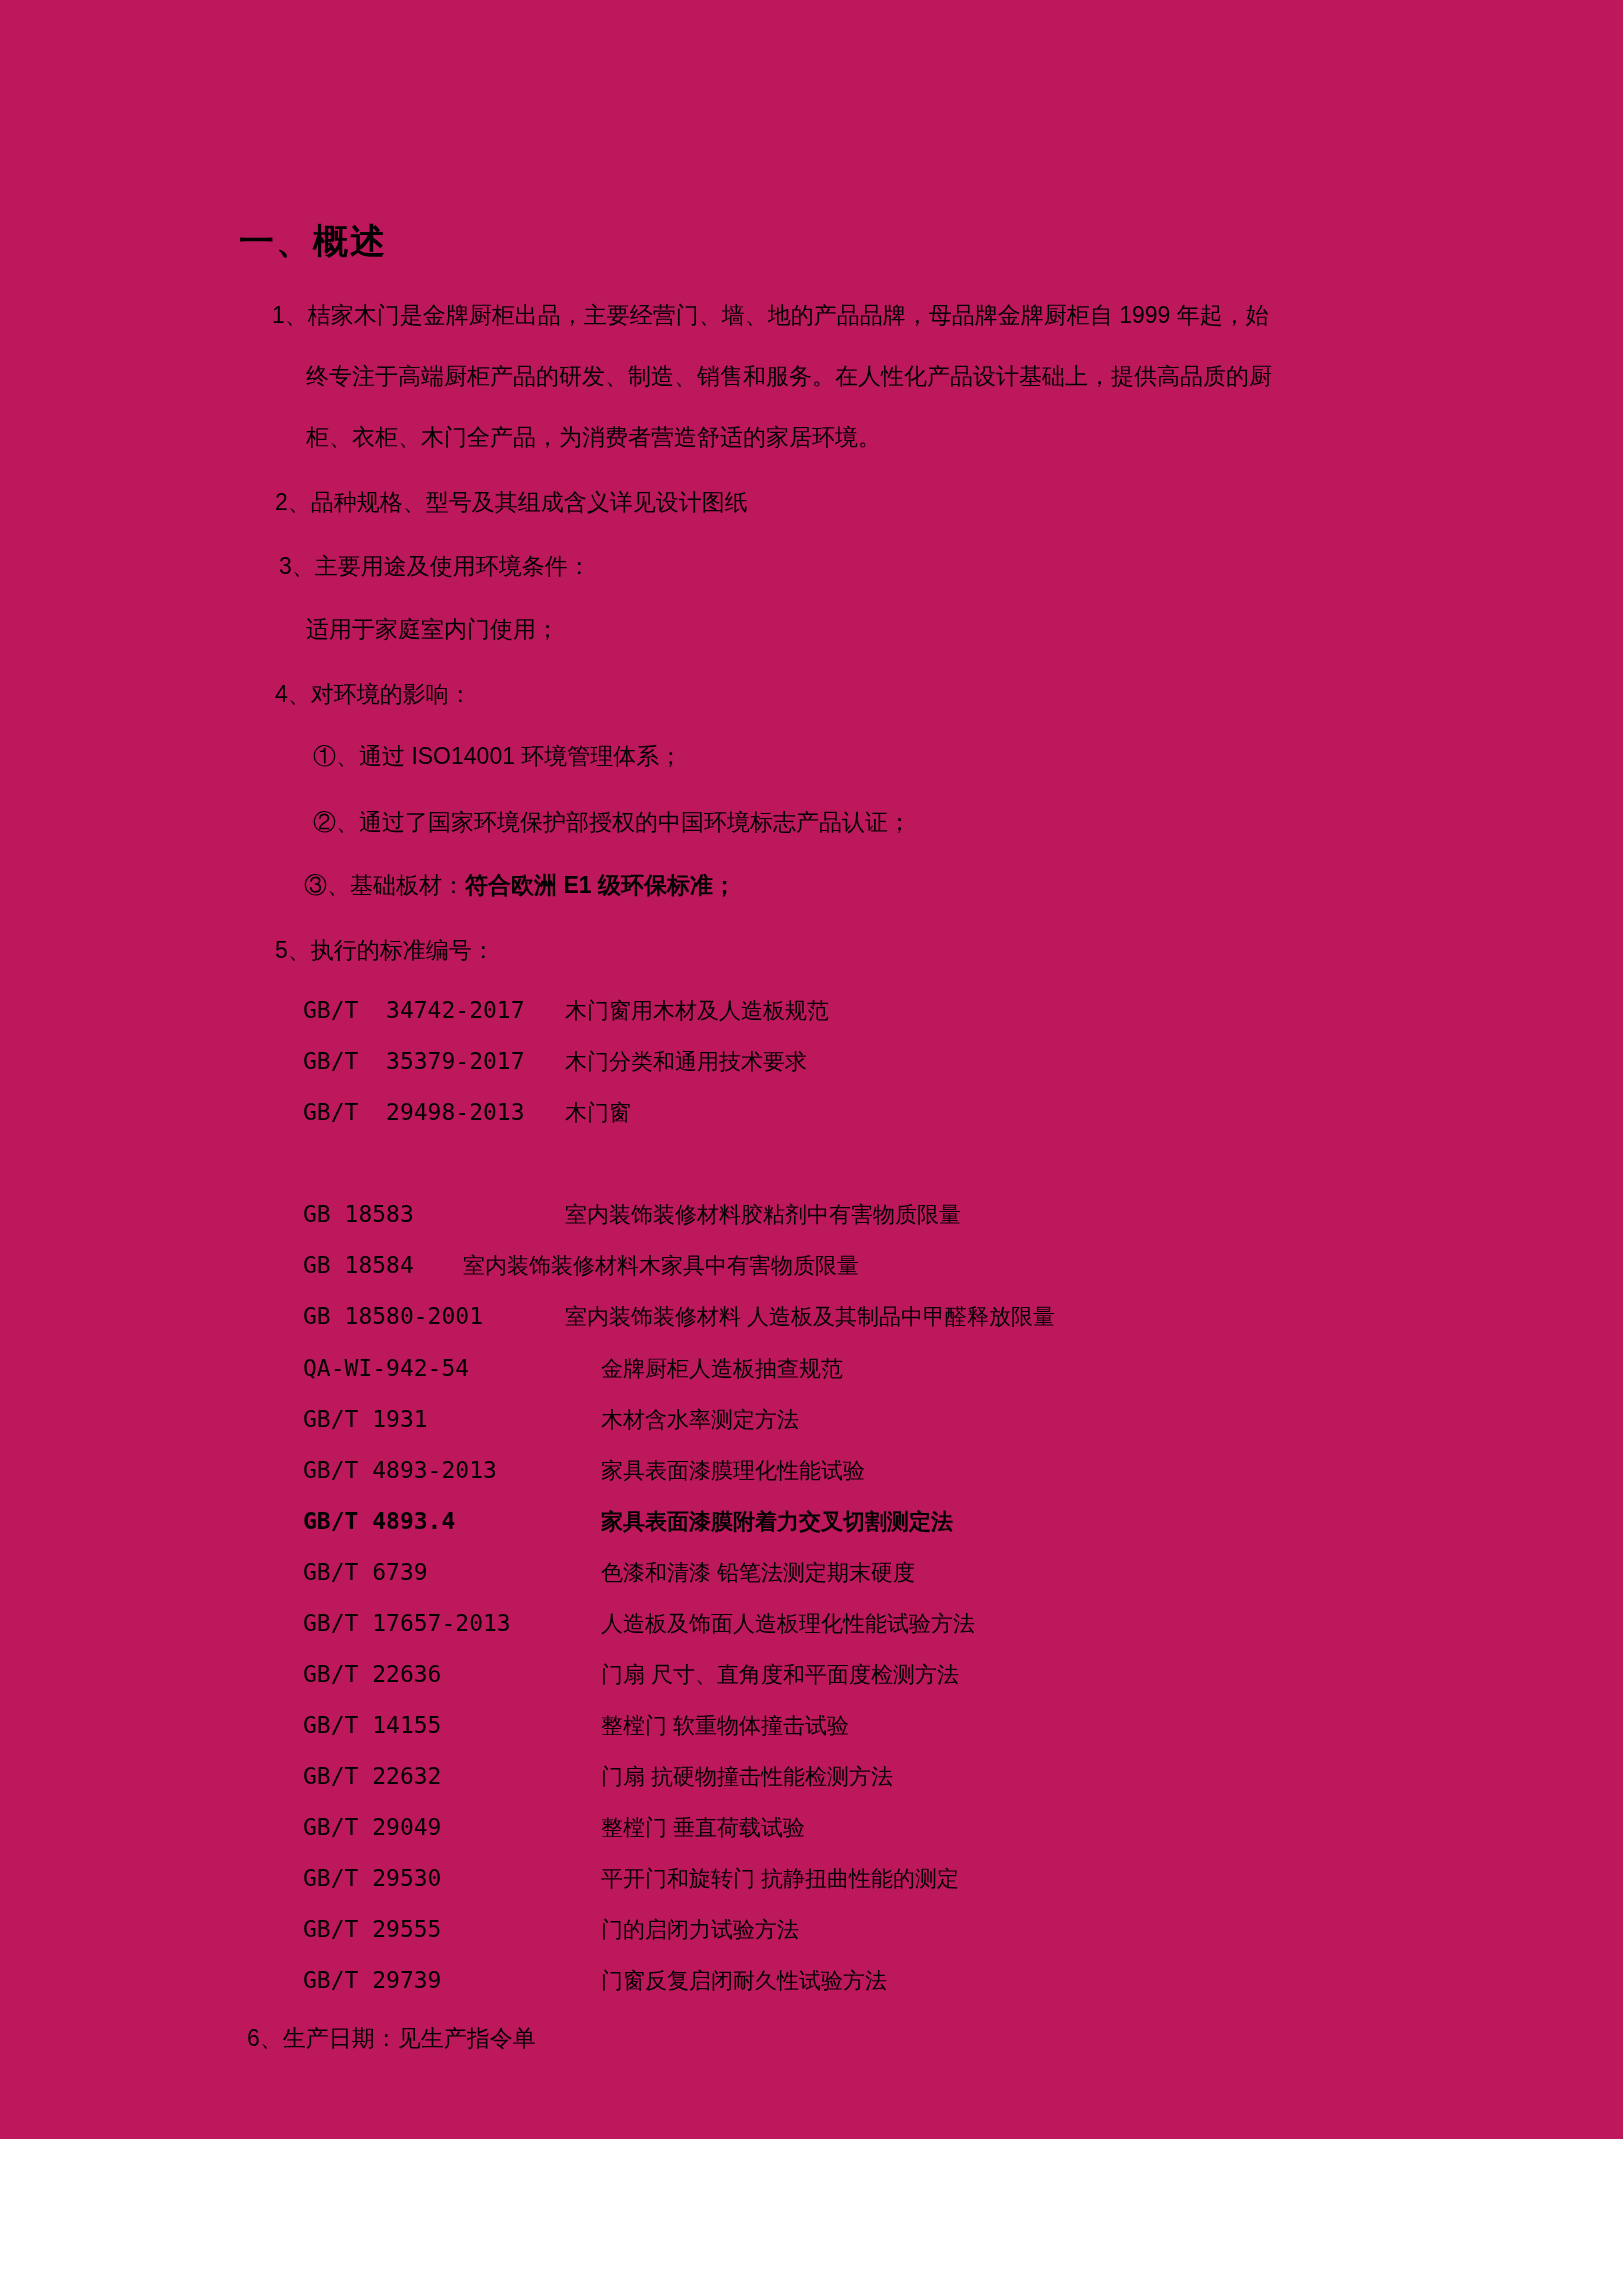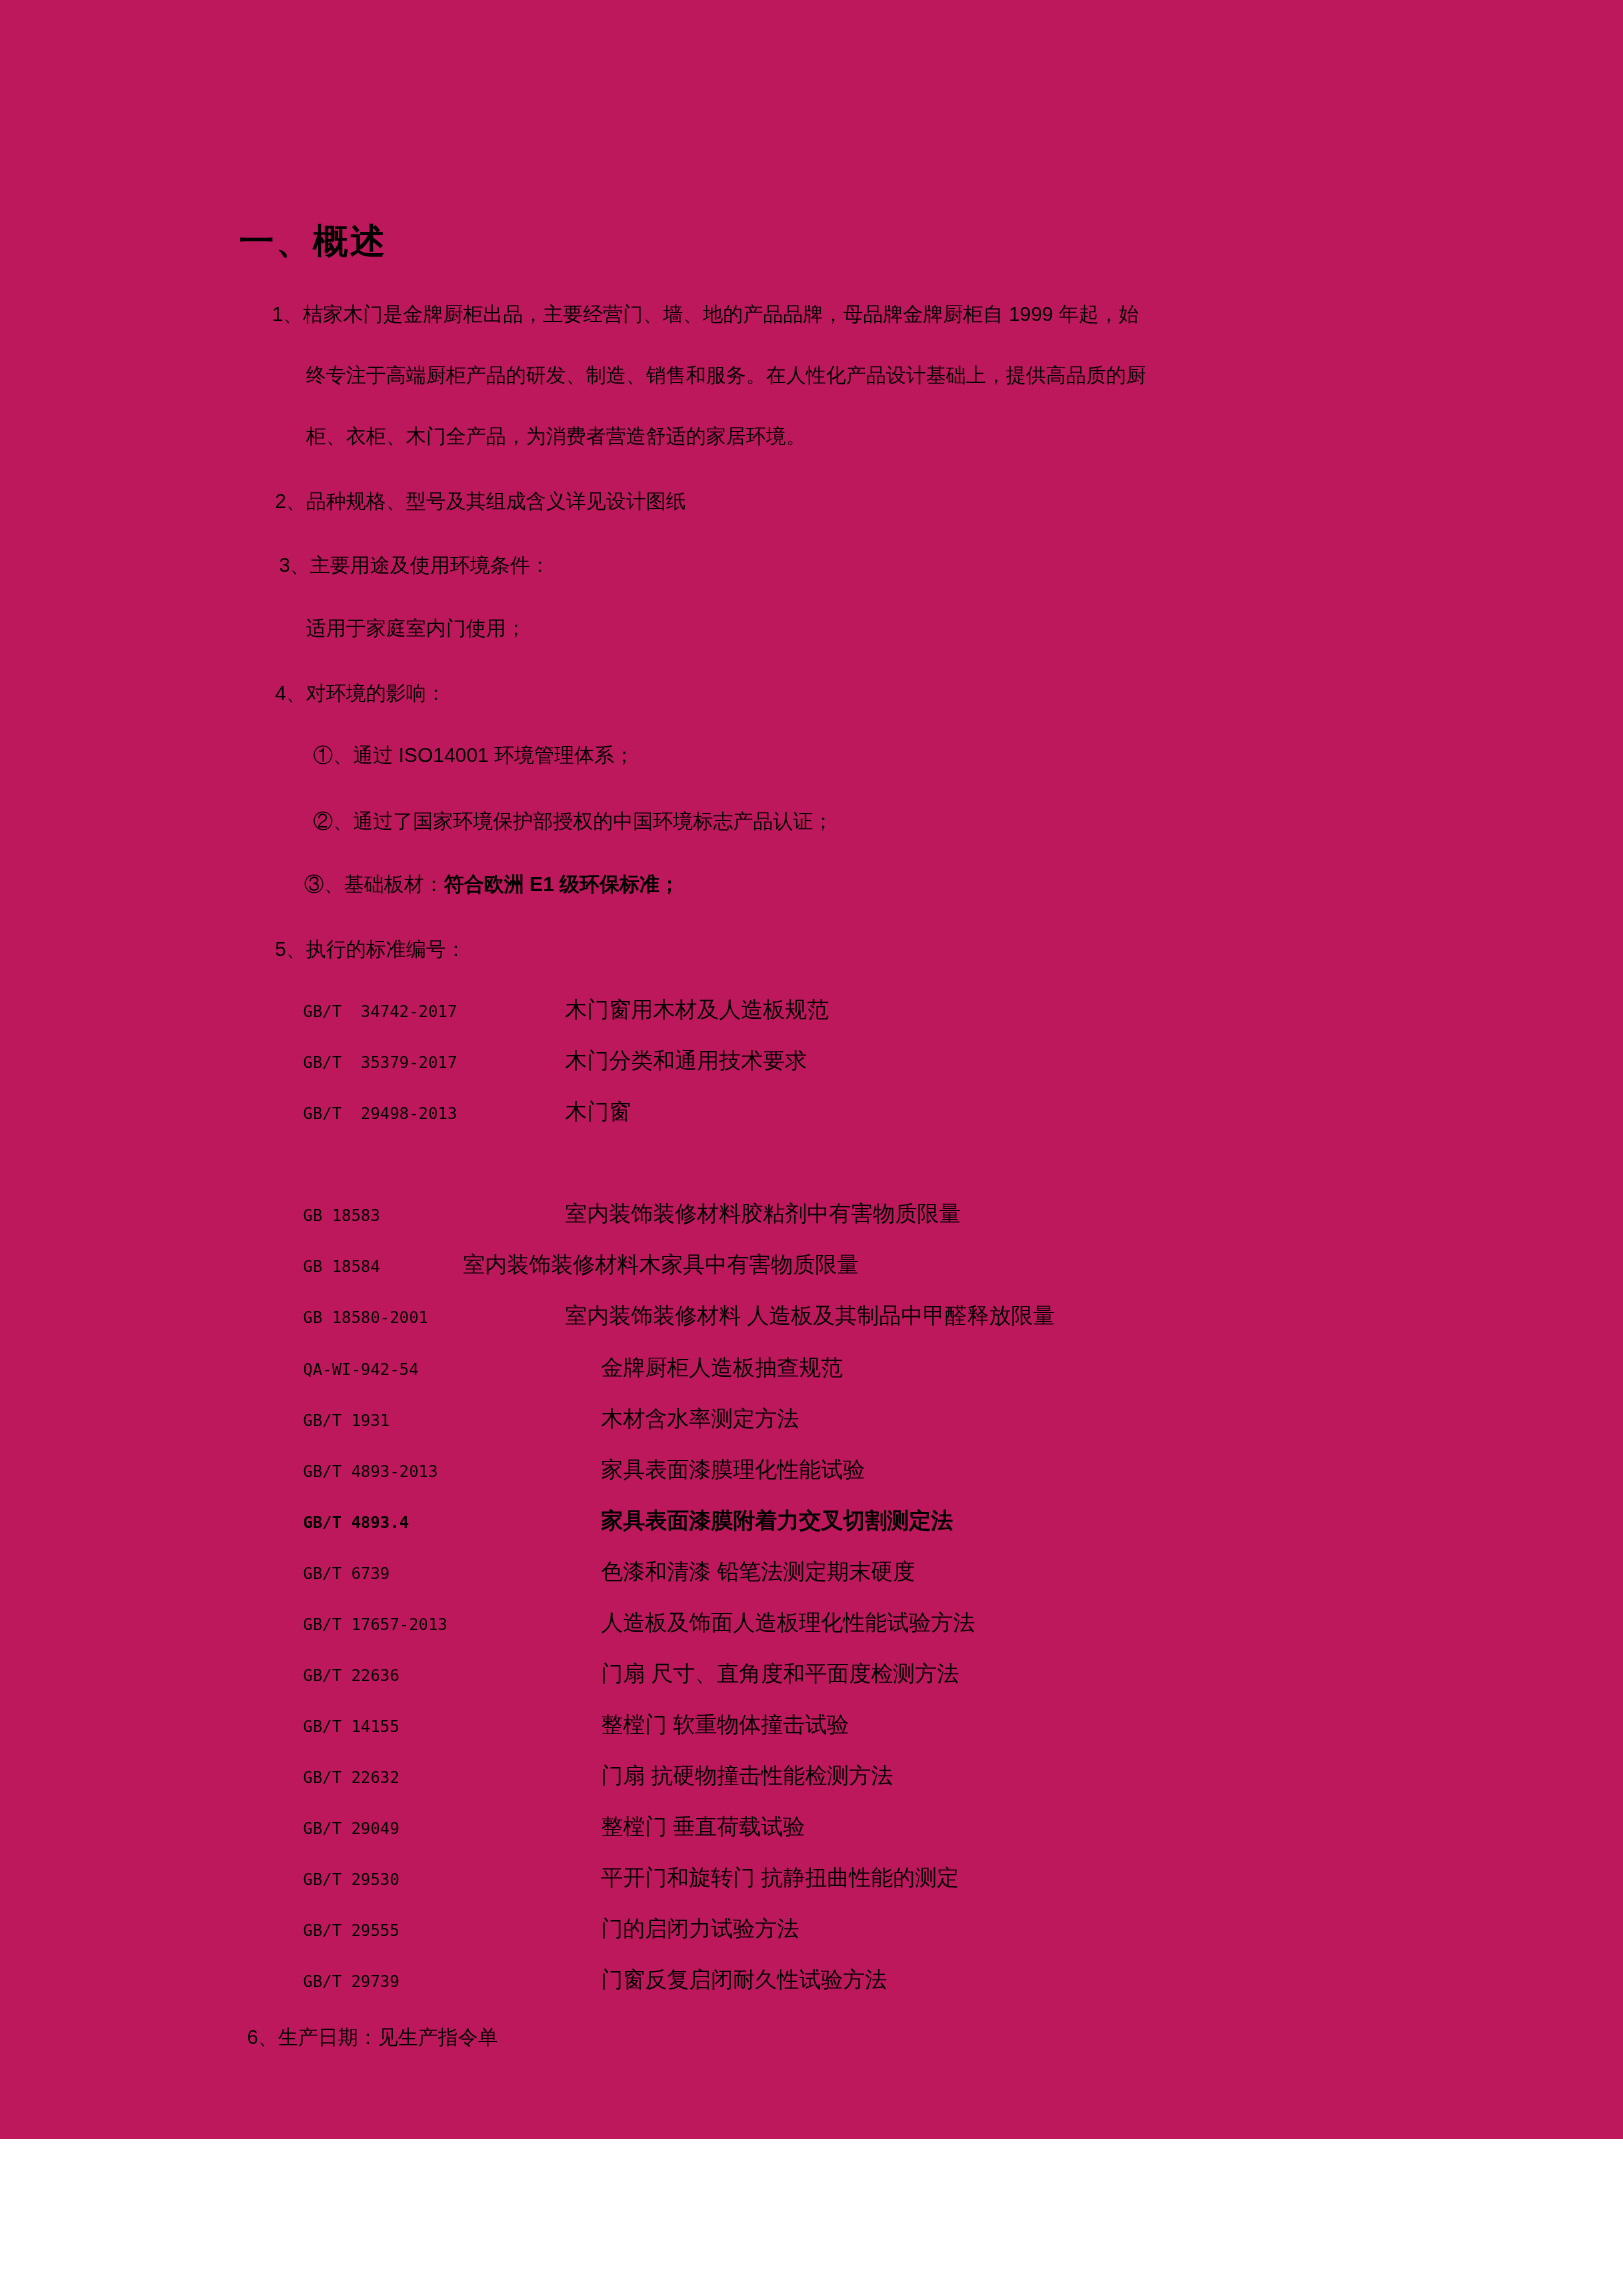--- a/index.html
+++ b/index.html
@@ -6,35 +6,35 @@
   .page{
     position:relative;
     width:1623px;
     height:2139px;
     background:#be185d;
     font-family:"Liberation Sans", sans-serif;
     color:#000000;
   }
   .ln{
     position:absolute;
-    font-size:20px;
+    font-size:23px;
     line-height:1.2;
     white-space:pre;
     color:#000000;
   }
   .title{
     font-size:35px;
     font-weight:700;
     letter-spacing:2px;
   }
   .b{font-weight:700;}
   .std{position:absolute;white-space:pre;line-height:1.2;}
   .code{
     font-family:"DejaVu Sans Mono", monospace;
-    font-size:16px;
+    font-size:23px;
     display:inline-block;
     vertical-align:baseline;
   }
   .w-a{width:262px;}
   .w-b{width:160px;}
   .w-c{width:298px;}
   .nm{font-size:22px;}
 </style>
 </head>
 <body>

